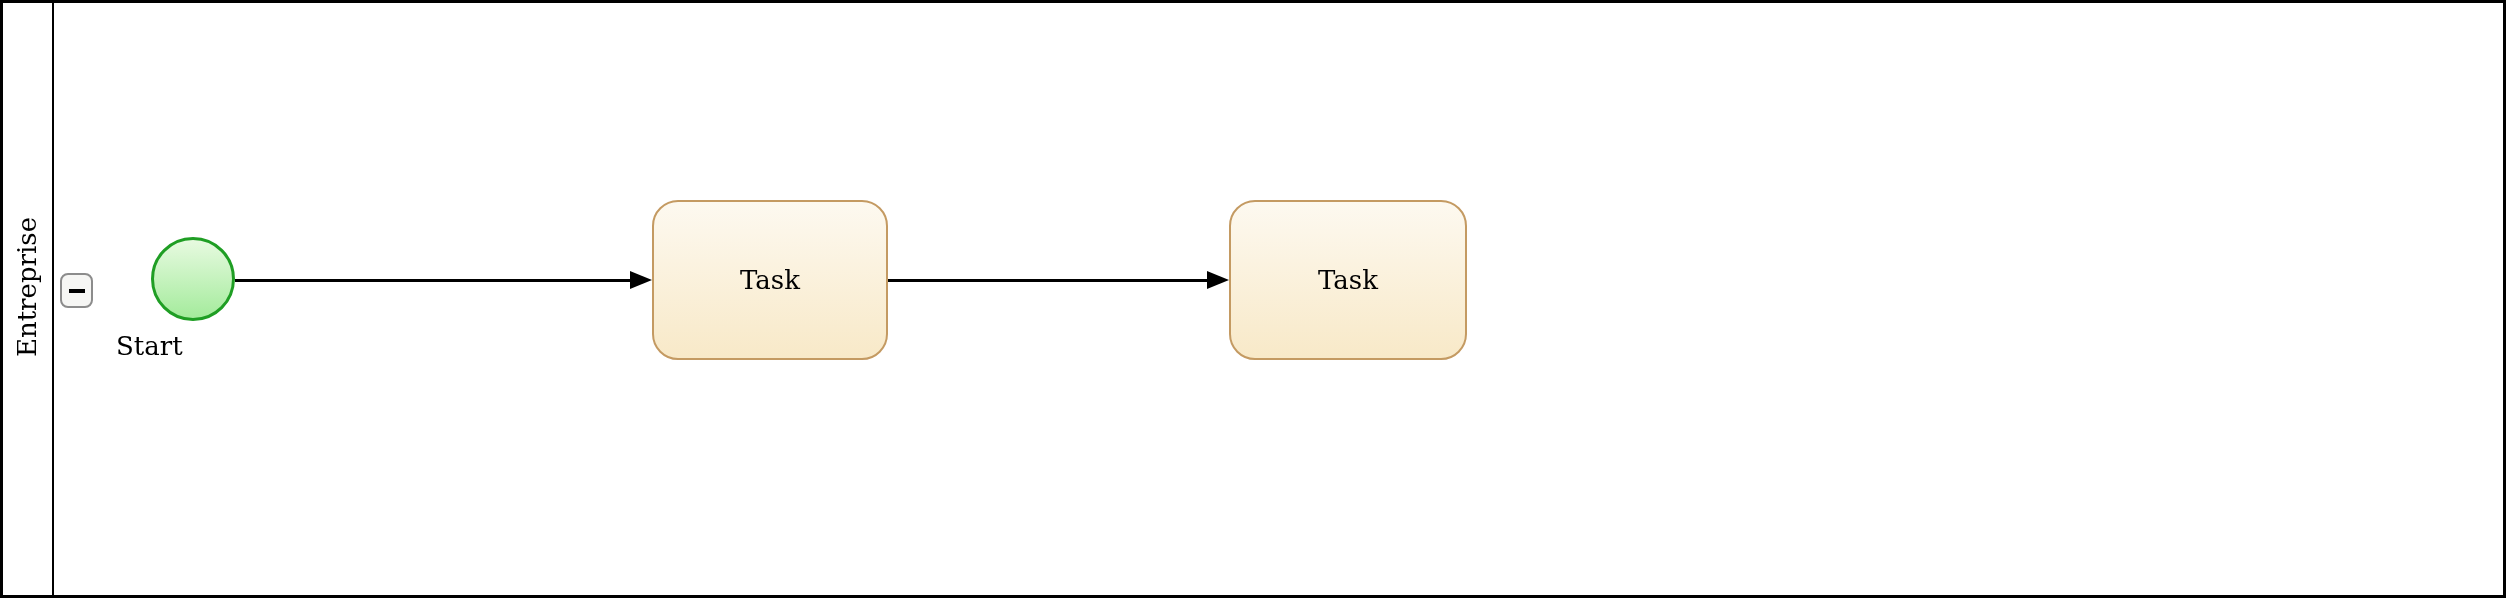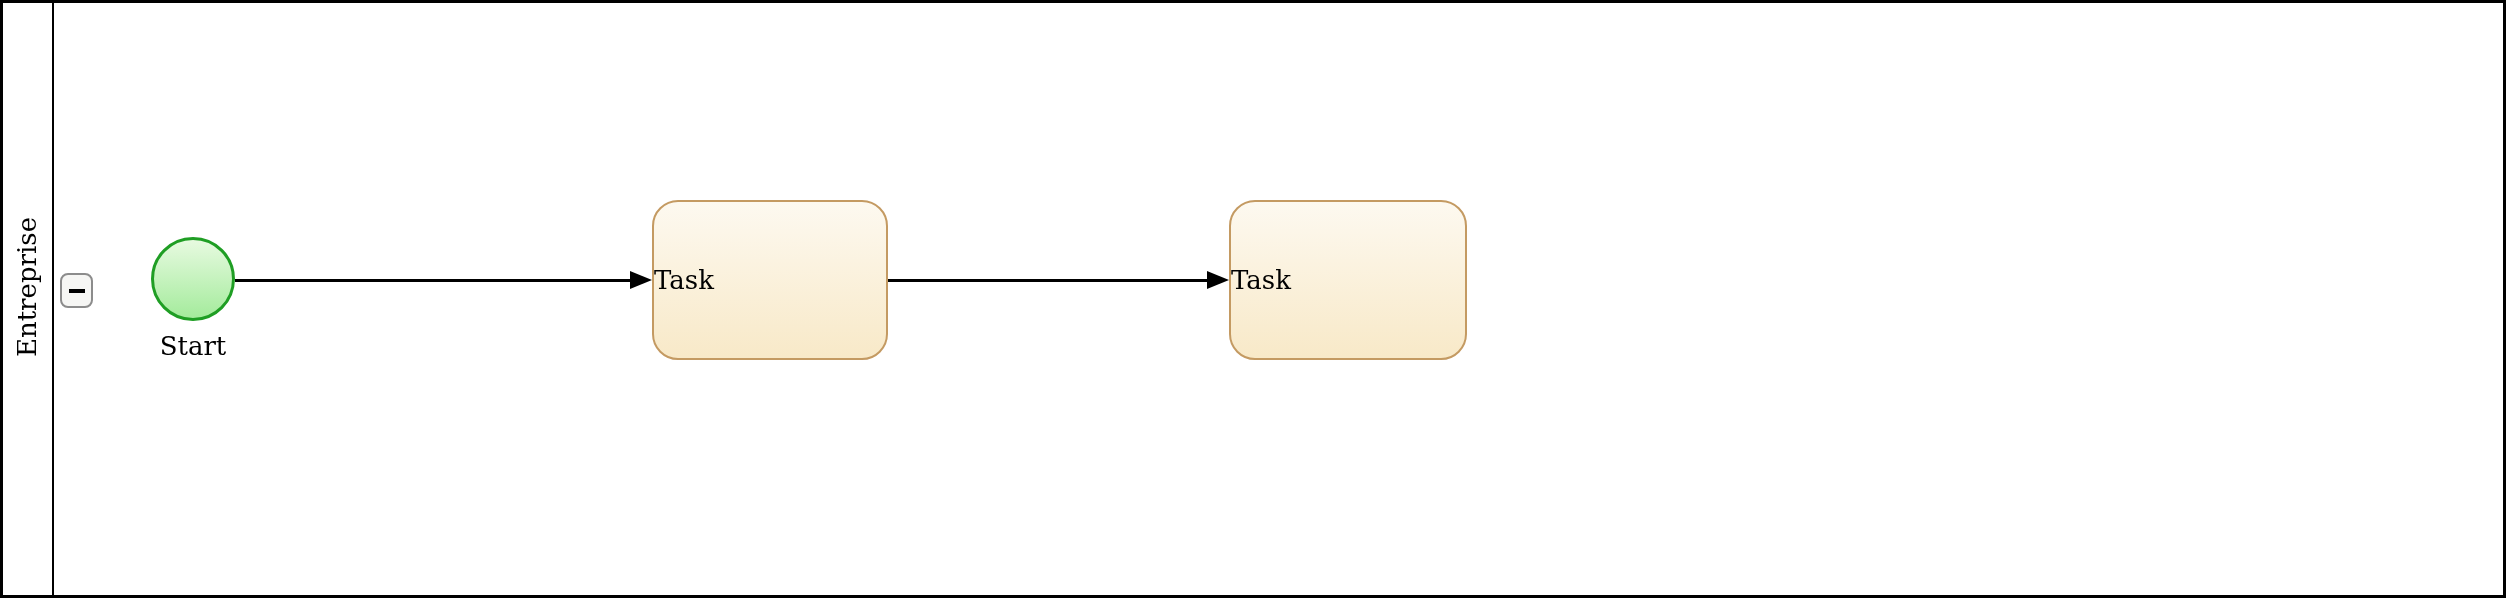--- a/index.html
+++ b/index.html
@@ -66,38 +66,38 @@
     position: absolute;
     left: 151px; top: 237px;
     width: 84px; height: 84px;
     box-sizing: border-box;
     border: 3px solid #1f9e24;
     border-radius: 50%;
     background: linear-gradient(180deg, #e7fae0 0%, #a4eb9c 100%);
   }
   .start-label {
     position: absolute;
-    left: 128px; top: 331px;
+    left: 116px; top: 331px;
     width: 130px;
-    text-align: center;
+    text-align: left;
     font-size: 26px;
     color: #000000;
   }
   
   .task {
     position: absolute;
     top: 200px;
     height: 160px;
     box-sizing: border-box;
     border: 2.5px solid #c49a62;
     border-radius: 26px;
     background: linear-gradient(180deg, #fdf9f0 0%, #f8e9c8 100%);
     display: flex;
     align-items: center;
-    justify-content: flex-start;
+    justify-content: center;
     font-size: 26px;
     color: #000000;
   }
   .task.task-1 { left: 652px; width: 236px; }
   .task.task-2 { left: 1229px; width: 238px; }
   
   .edge-line {
     position: absolute;
     top: 279px;
     height: 3px;

